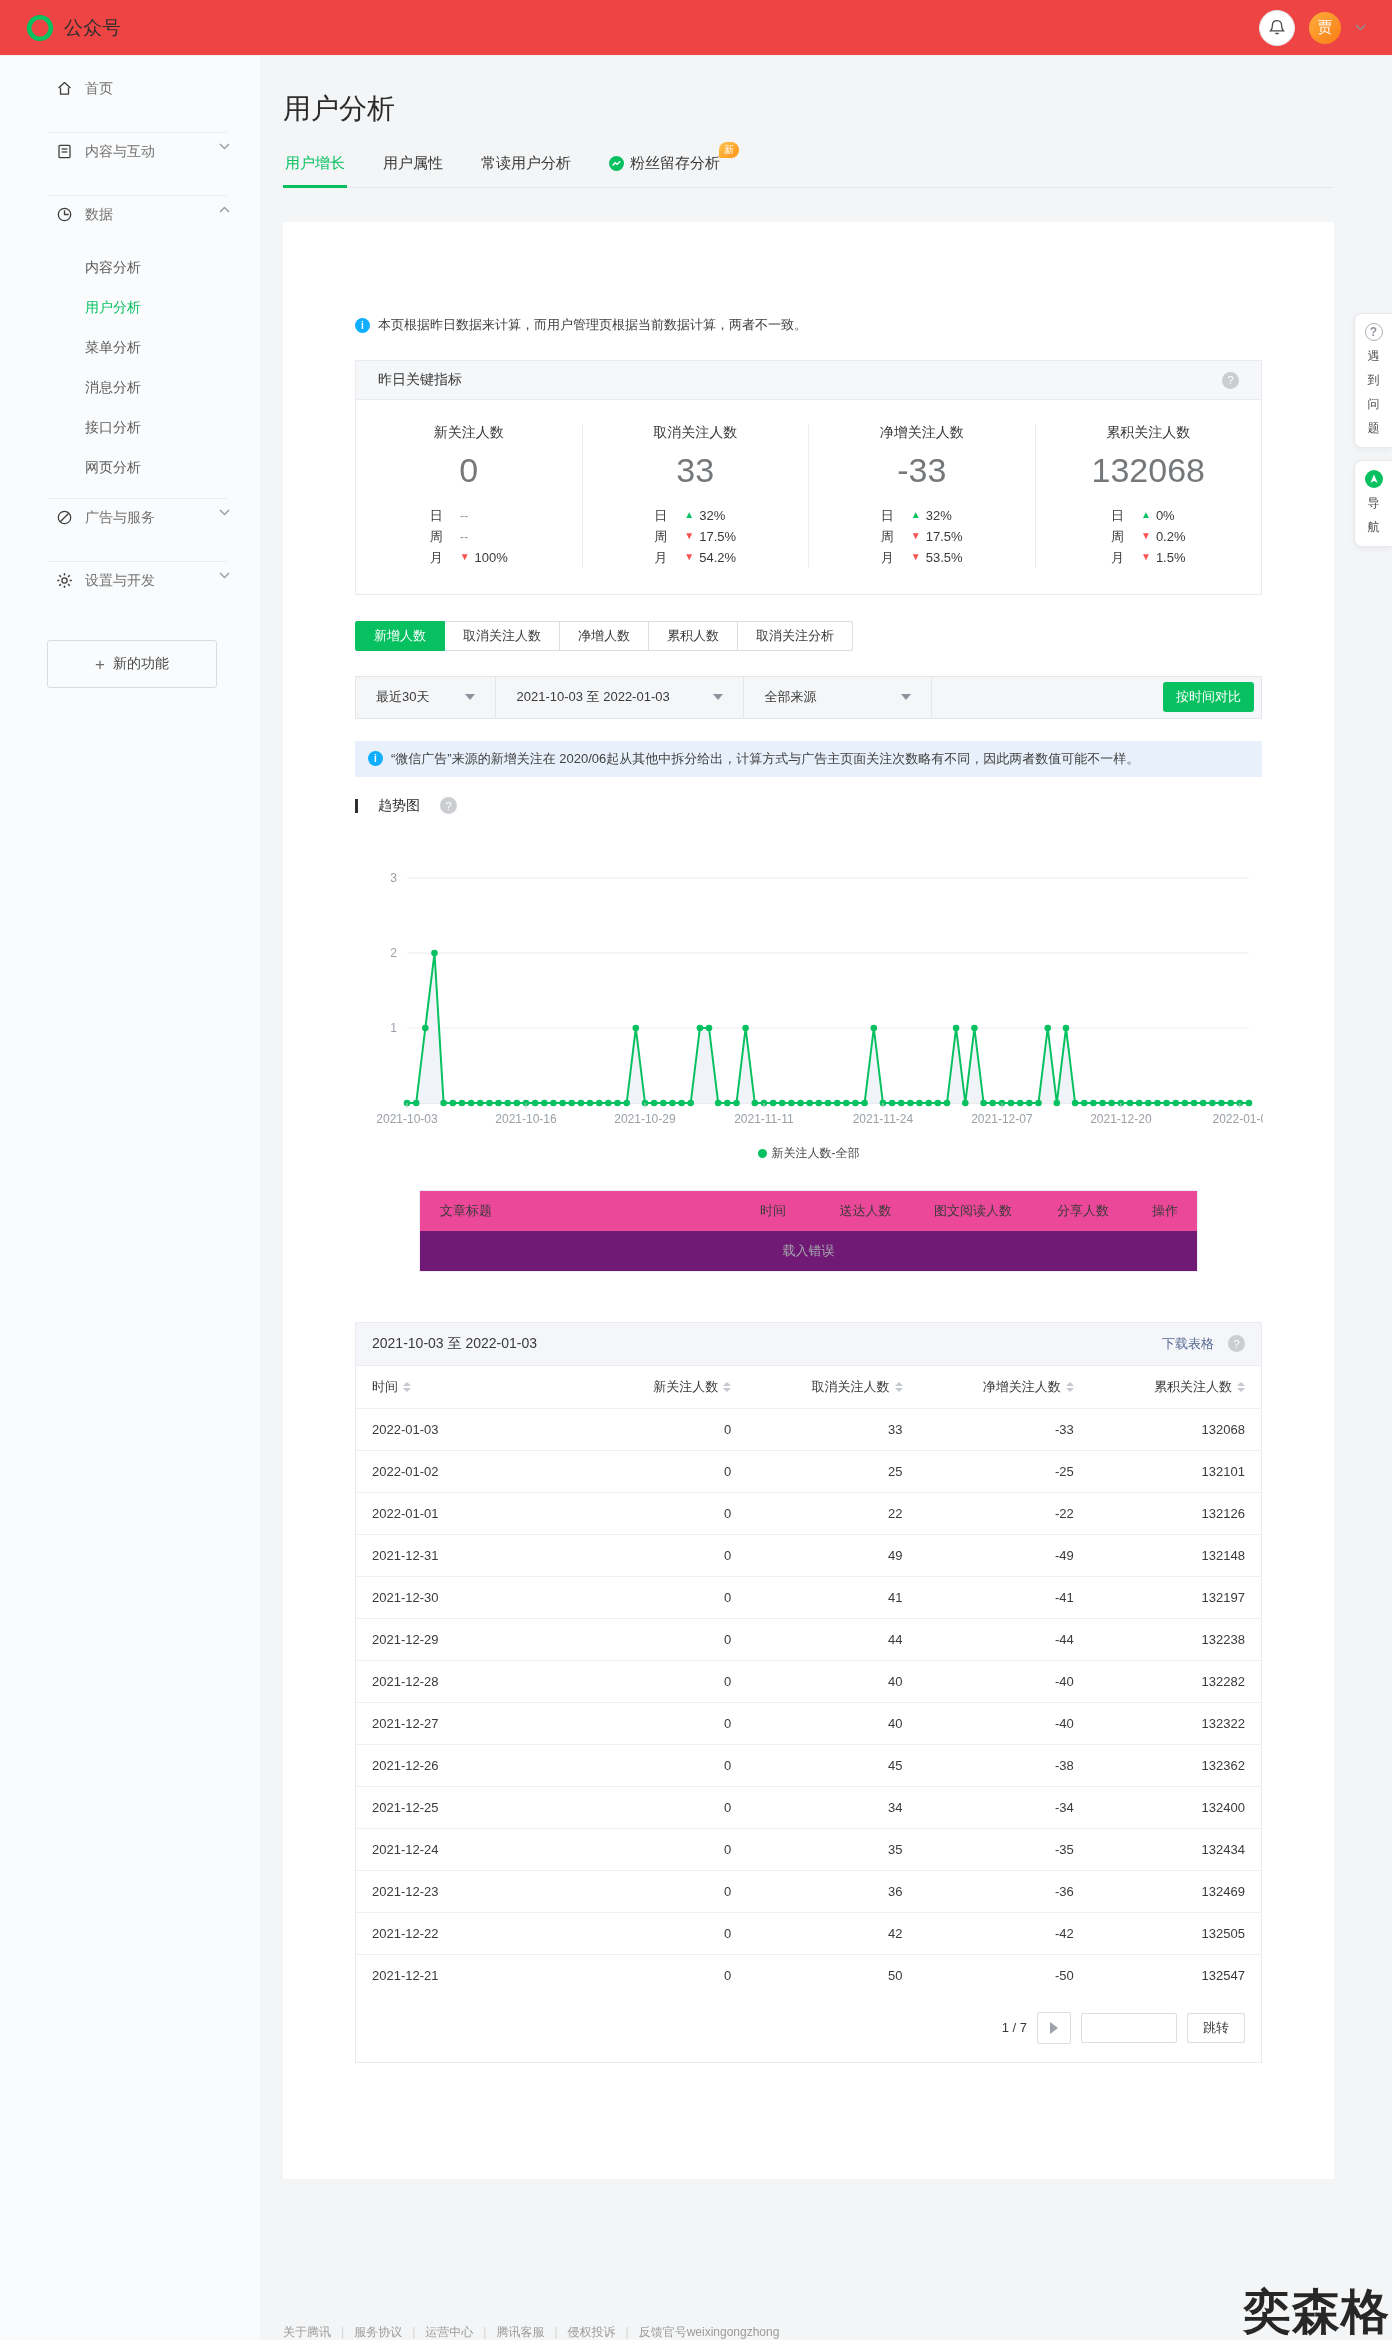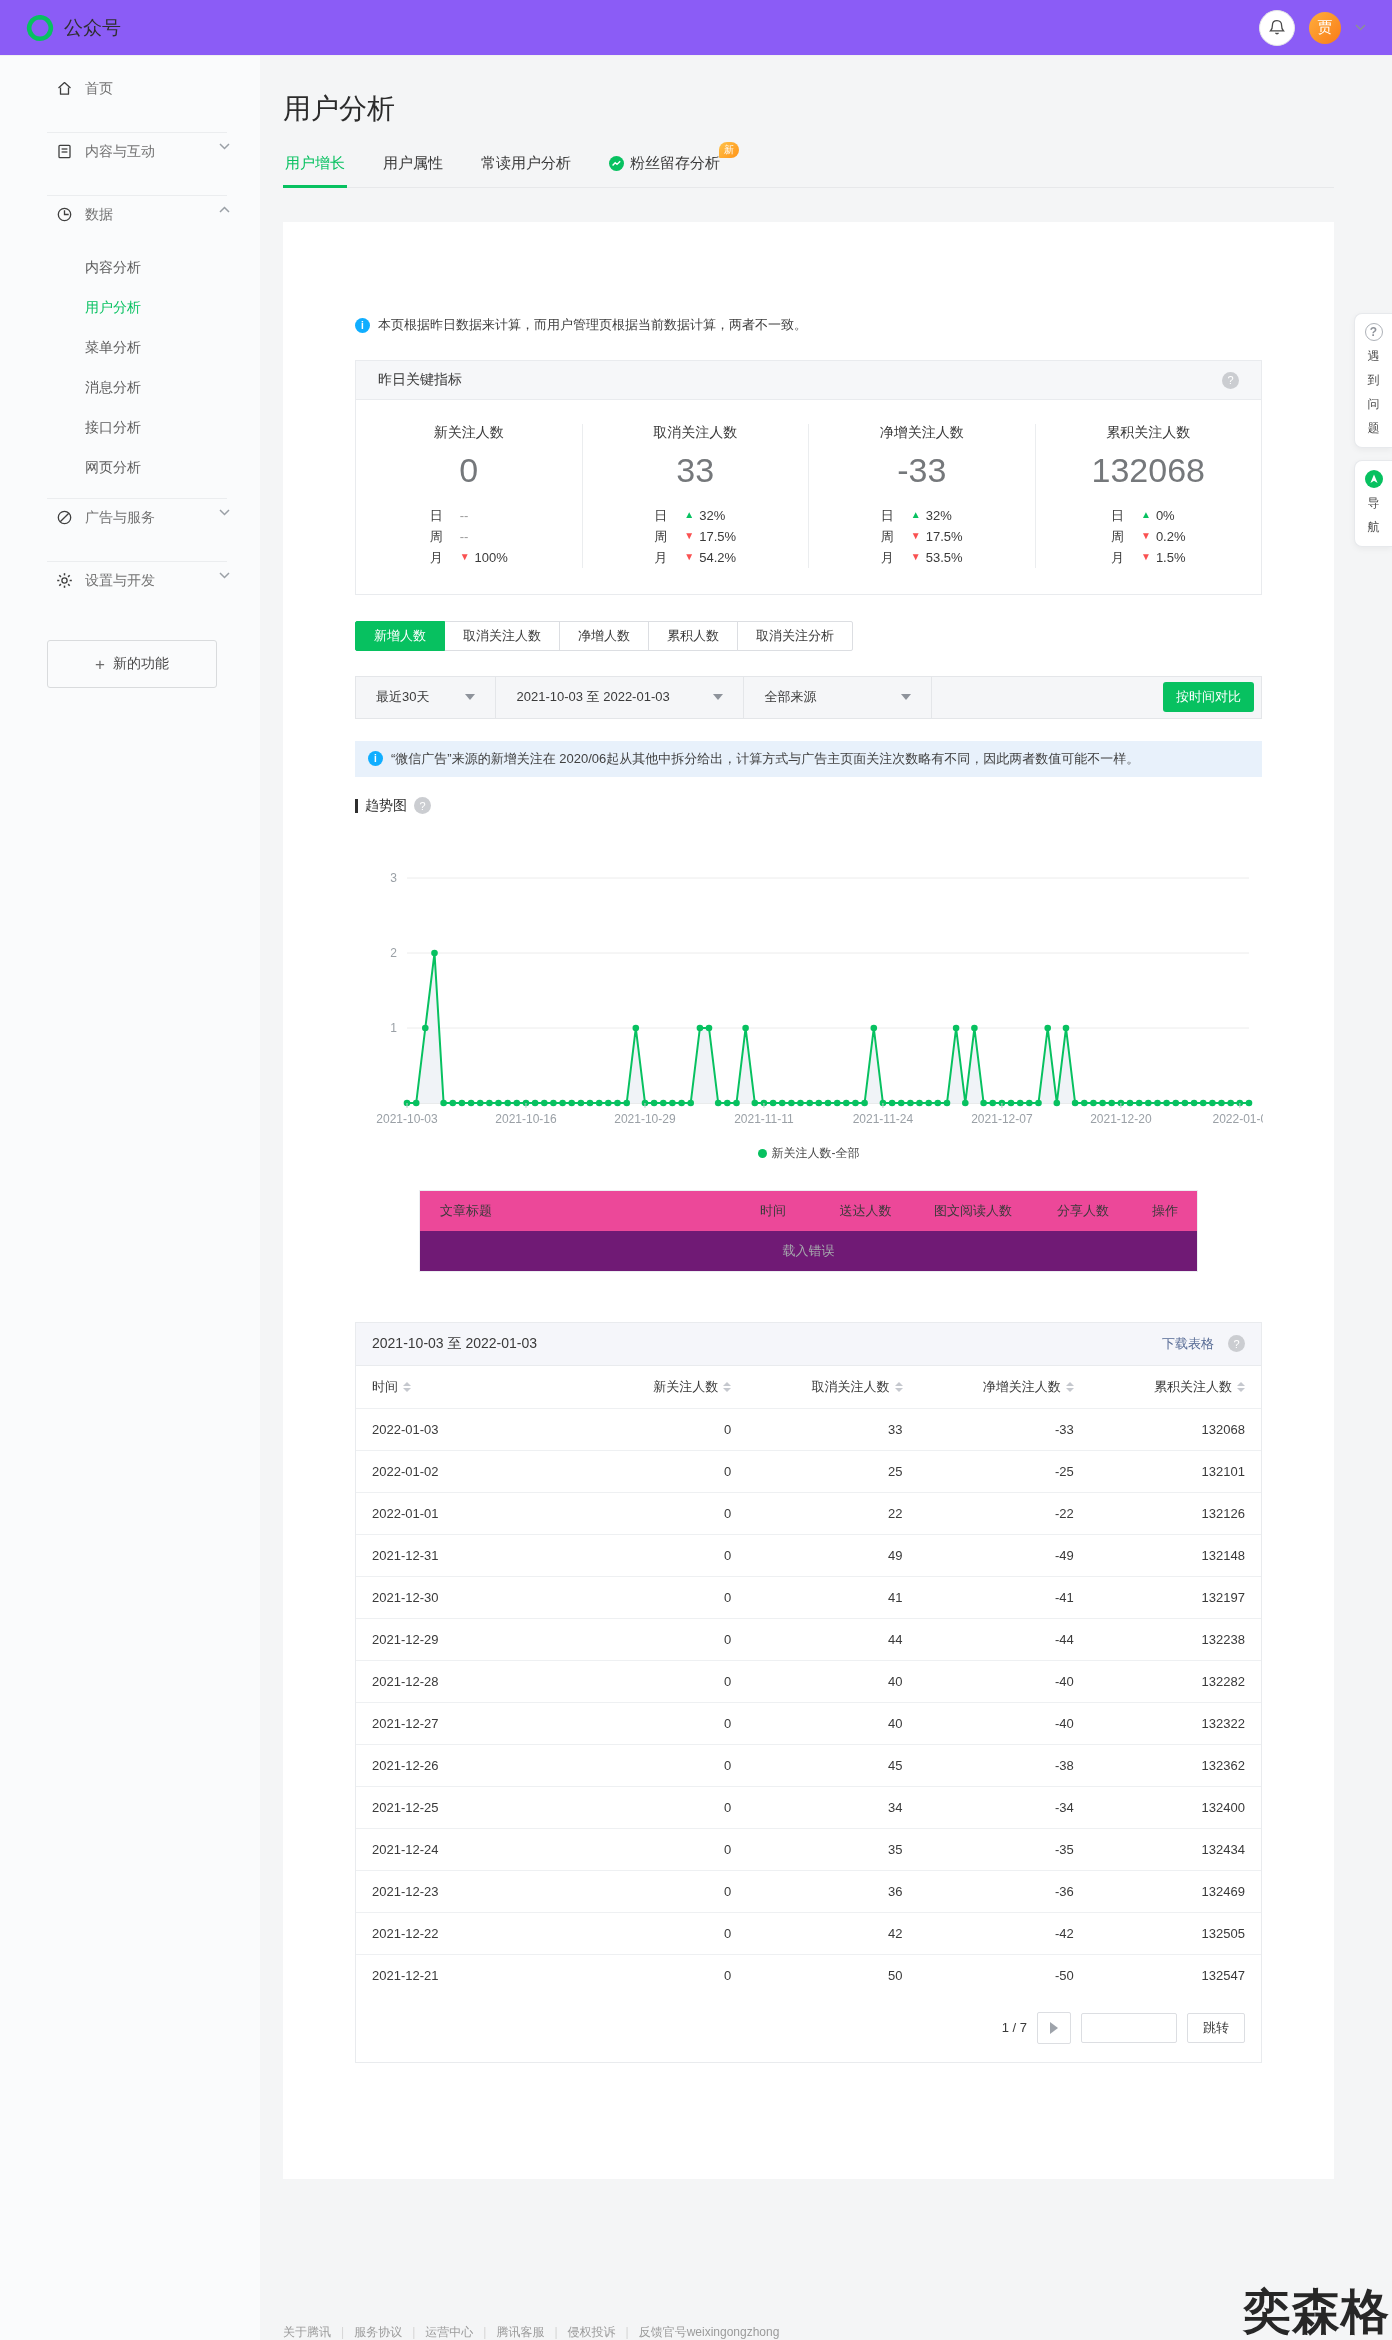--- a/index.html
+++ b/index.html
@@ -3,21 +3,21 @@
 <meta charset="utf-8">
 <style>
   html,body{margin:0;padding:0;}
   body{
     width:1392px;height:2340px;overflow:hidden;position:relative;
     background:#f4f5f6;
     font-family:"Liberation Sans","DejaVu Sans",sans-serif;
     -webkit-font-smoothing:antialiased;
   }
   
-  .topbar{height:56px;background:#8b5cf6;display:flex;align-items:center;padding:0 26px;box-sizing:border-box;border-bottom:1px solid #f0f0f0;position:relative;z-index:3;}
+  .topbar{height:56px;background:#ef4444;display:flex;align-items:center;padding:0 26px;box-sizing:border-box;border-bottom:1px solid #f0f0f0;position:relative;z-index:3;}
   .brand{display:flex;align-items:center;gap:10px;font-size:19px;color:#2f2f2f;cursor:pointer;}
   .topbar-right{margin-left:auto;display:flex;align-items:center;gap:14px;}
   .bell{width:34px;height:34px;border:1px solid #e3e4e6;border-radius:50%;display:flex;align-items:center;justify-content:center;cursor:pointer;background:#fff;}
   .avatar{width:32px;height:32px;border-radius:50%;background:linear-gradient(135deg,#ffae3d,#f97c16);color:#fff;font-size:15px;display:flex;align-items:center;justify-content:center;cursor:pointer;}
   
   .layout{display:flex;}
   .sidebar{width:260px;min-height:2284px;background:#fafbfc;padding-top:24px;box-sizing:border-box;flex-shrink:0;}
   .side-item{height:42px;display:flex;align-items:flex-start;padding:0 30px 0 56px;font-size:14px;color:#737373;cursor:pointer;}
   .side-item .icn{width:17px;height:17px;margin-right:12px;display:flex;}
   .side-item .chev{margin-left:auto;display:flex;}
@@ -62,21 +62,21 @@
   .seg .sbtn:last-child{border-radius:0 2px 2px 0;}
   .seg .sbtn.active{background:#07c160;border-color:#07c160;color:#fff;z-index:1;}
   
   .filterbar{margin-top:25px;border:1px solid #e4e6e9;background:#f5f6f8;height:43px;display:flex;align-items:center;box-sizing:border-box;}
   .fseg{display:flex;align-items:center;justify-content:space-between;padding:0 20px;height:100%;border-right:1px solid #e4e6e9;font-size:13px;color:#3a3a3a;box-sizing:border-box;cursor:pointer;gap:12px;}
   .fseg .caret{width:0;height:0;border-left:5px solid transparent;border-right:5px solid transparent;border-top:6px solid #8e939b;margin-left:24px;}
   .compare-btn{margin-left:auto;margin-right:7px;height:30px;padding:0 13px;background:#07c160;color:#fff;border:none;border-radius:3px;font-size:13px;cursor:pointer;font-family:inherit;}
   
   .notice-blue{margin-top:22px;background:#e8f1fb;min-height:36px;display:flex;align-items:center;gap:8px;padding:0 13px;font-size:13px;color:#3f3f3f;}
   
-  .trend-head{margin-top:20px;display:flex;align-items:center;gap:7px;font-size:14px;color:#2f2f2f;}
+  .trend-head{margin-top:20px;display:flex;align-items:center;gap:20px;font-size:14px;color:#2f2f2f;}
   .vbar{width:3px;height:14px;background:#2f2f2f;}
   .chart{margin-top:6px;}
   .legend{display:flex;align-items:center;justify-content:center;gap:5px;font-size:12px;color:#4a4a4a;margin-top:4px;}
   .legend .dot{width:9px;height:9px;border-radius:50%;background:#07c160;}
   
   .article-table{margin:28px 64px 0;border:1px solid #eceef1;}
   .at-head{background:#ec4899;height:40px;display:flex;align-items:center;font-size:13px;color:#3a3a3a;}
   .at-head .c-title{flex:1;padding-left:20px;text-align:left;}
   .at-col{text-align:center;}
   .at-body{height:40px;display:flex;align-items:center;justify-content:center;font-size:13px;color:#a6a9ad;background:#701a75;}

